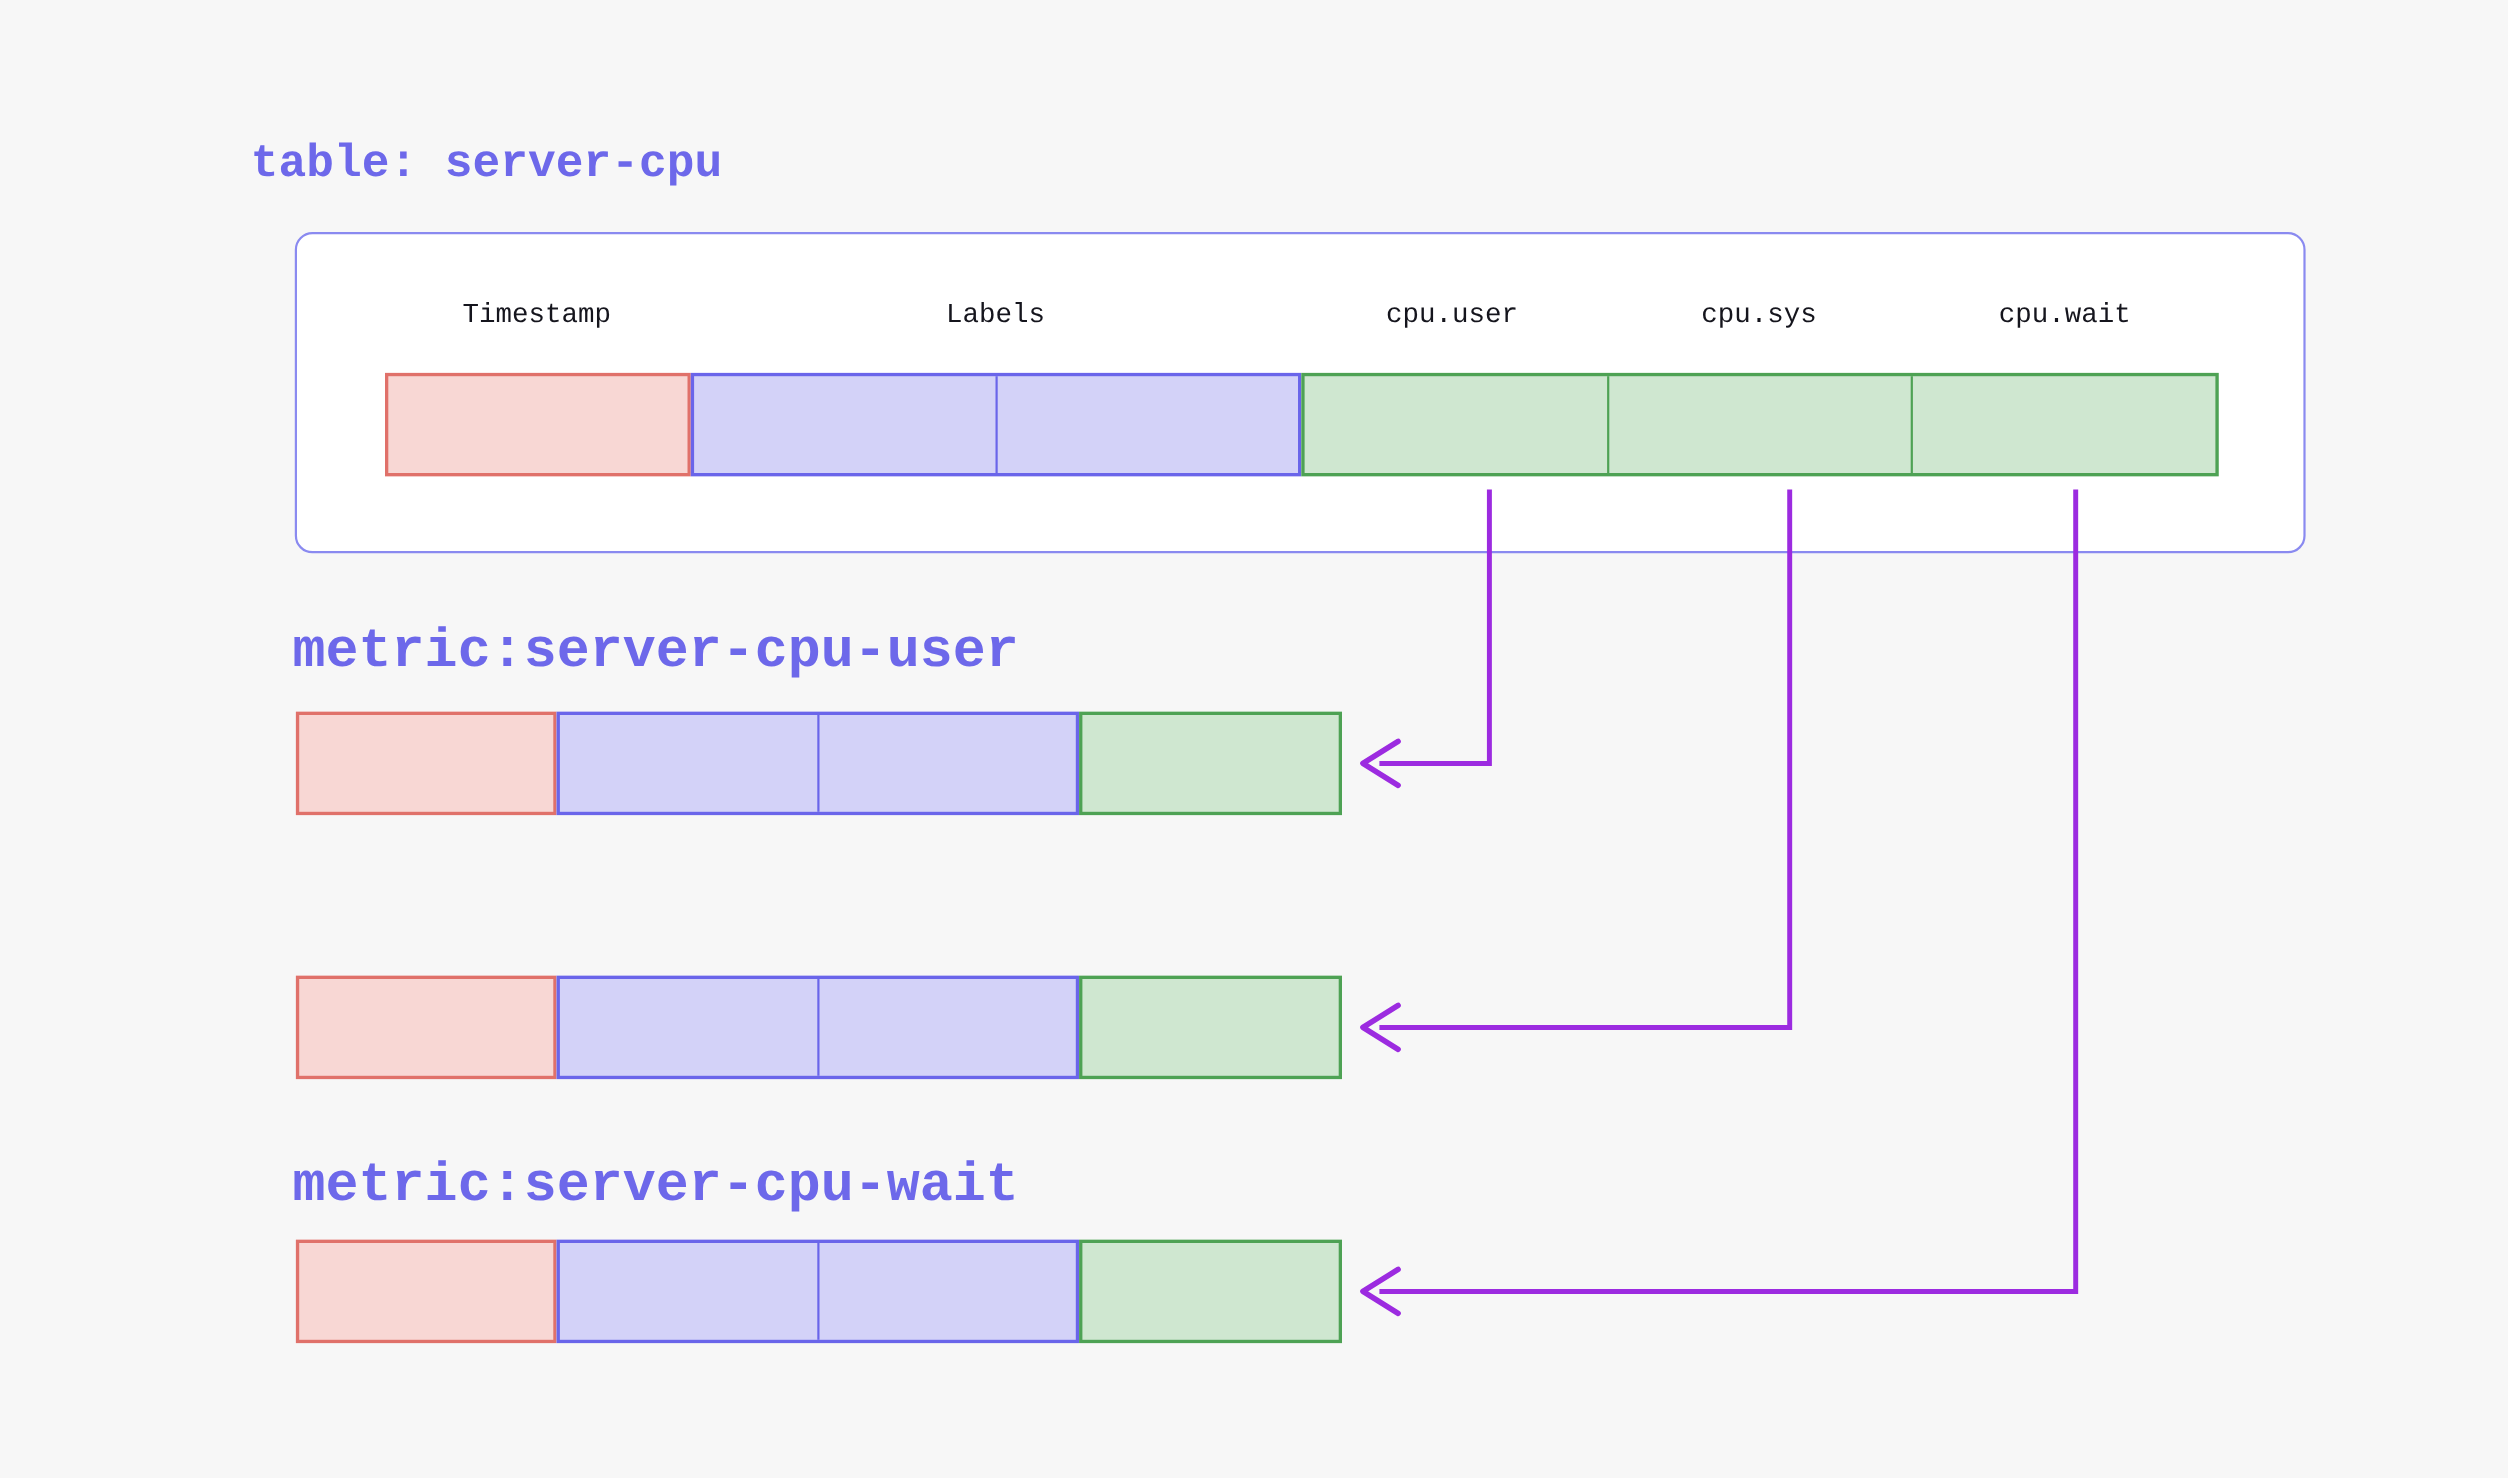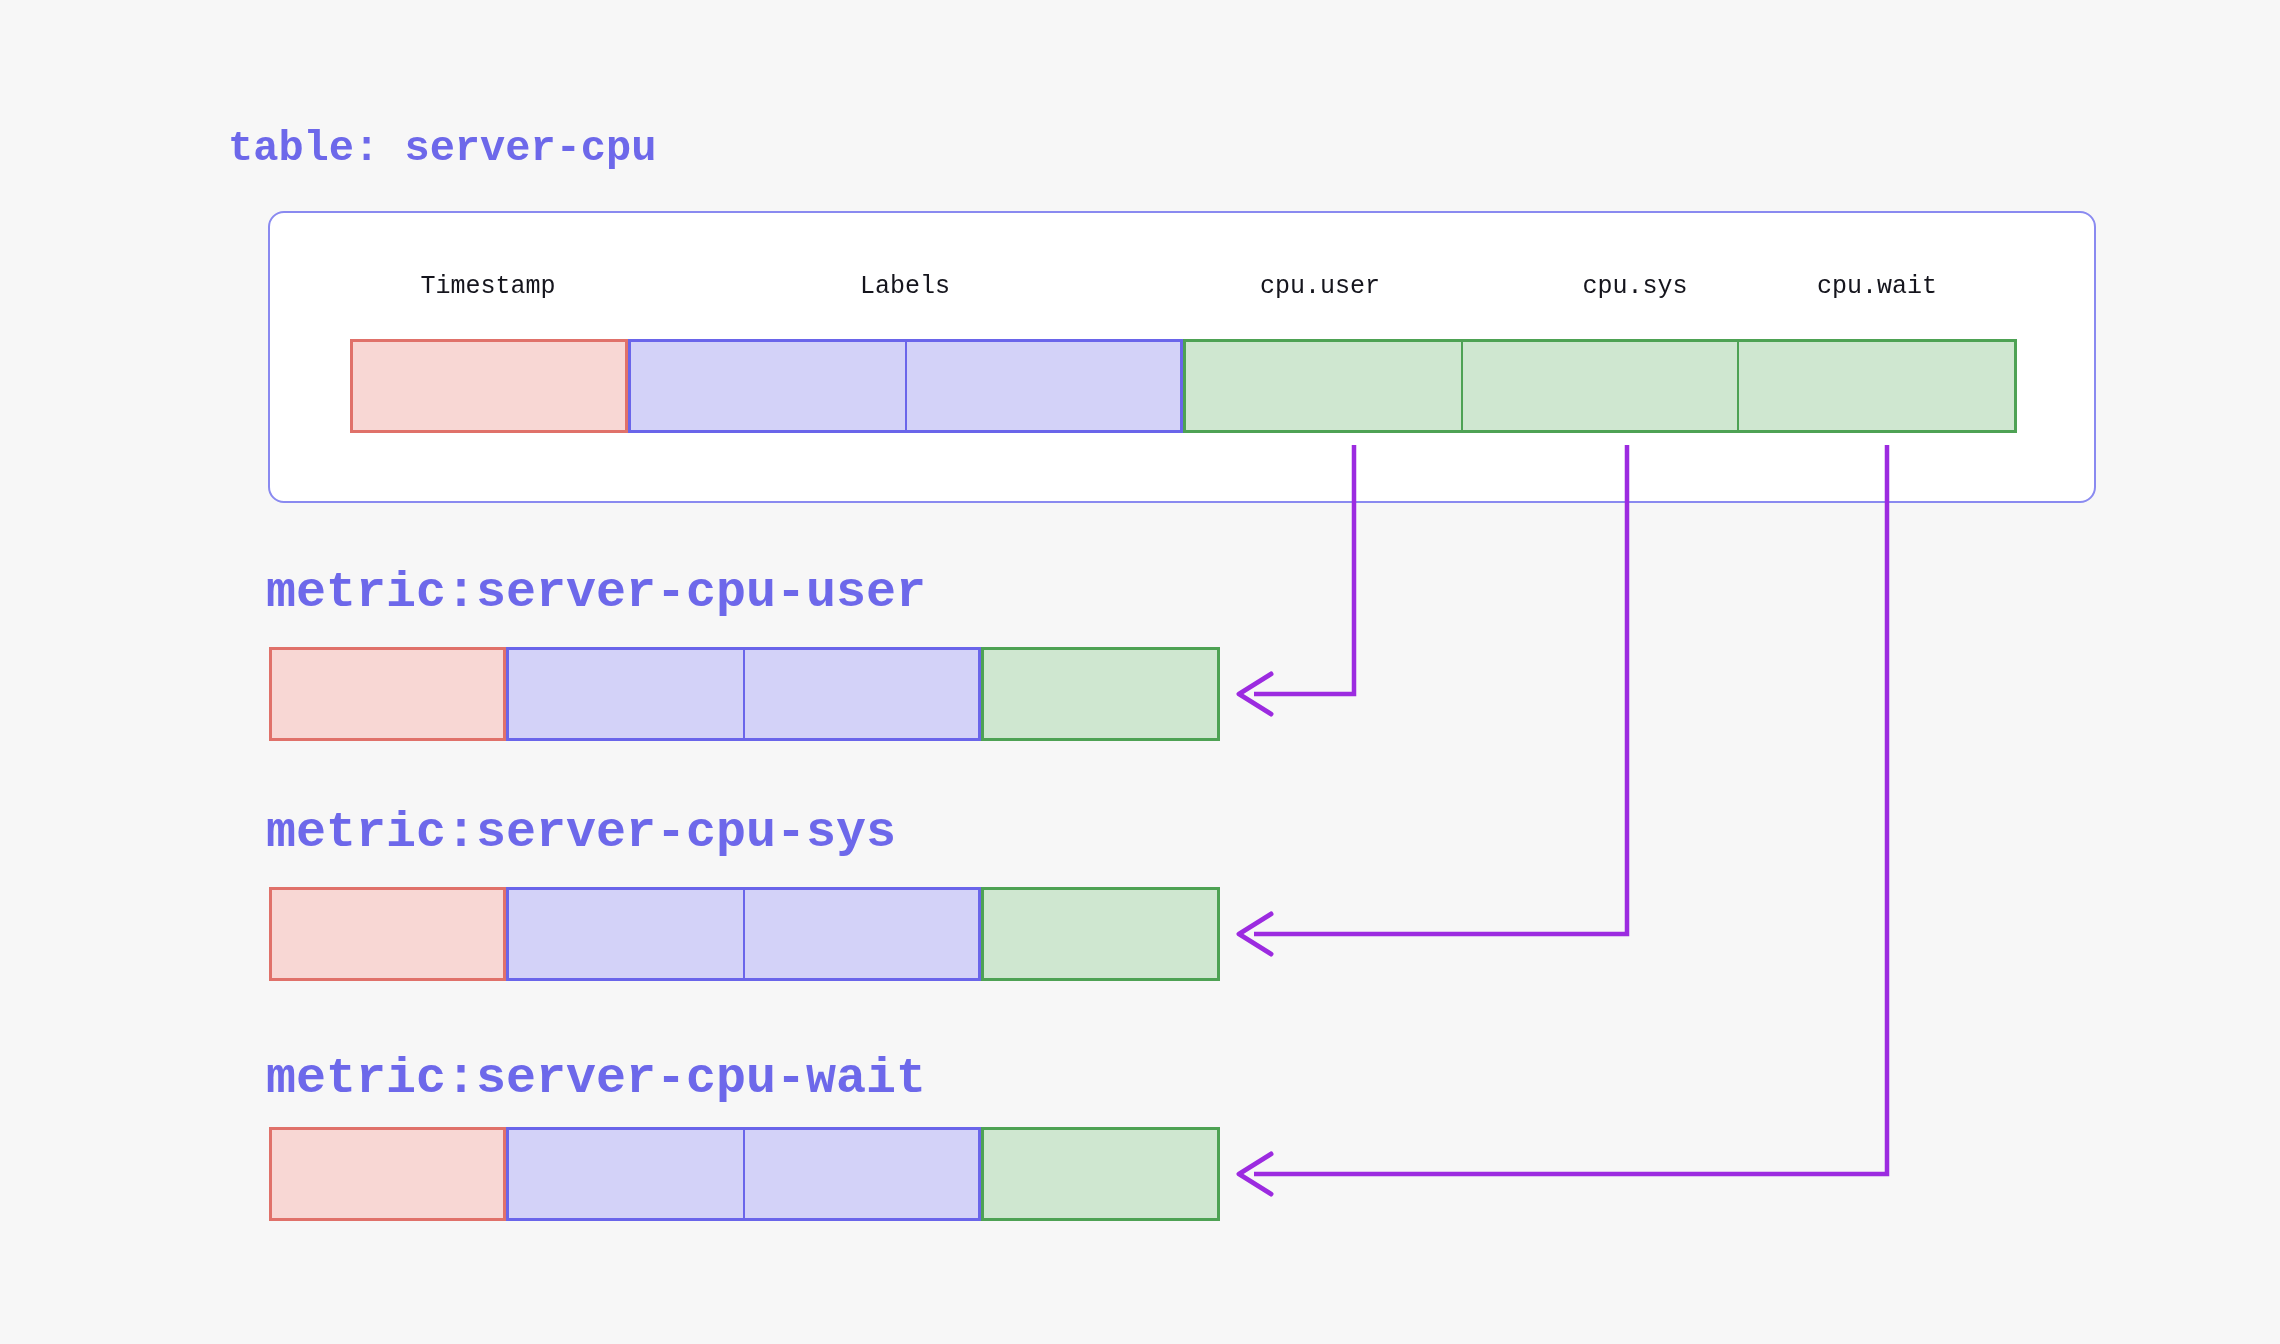--- a/index.html
+++ b/index.html
@@ -47,21 +47,21 @@
     position: absolute;
     top: 271px;
     transform: translateX(-50%);
     font-size: 25px; line-height: 32px;
     color: var(--c-header);
     white-space: pre;
   }
   .h-timestamp { left: 444px; }
   .h-labels    { left: 861px; text-align: center; }
   .h-cpu-user  { left: 1276px; }
-  .h-cpu-sys   { left: 1591px; text-align: center; }
+  .h-cpu-sys   { left: 1555px; text-align: center; }
   .h-cpu-wait  { left: 1833px; }
 
   .row {
     position: absolute;
     display: flex;
     height: 94px;
   }
   .table-row  { left: 306px; top: 339px; width: 1667px; }
   .metric-row { left: 225px; width: 951px; }
   .metric-row-1 { top: 647px; }
@@ -154,21 +154,20 @@
     </div>
     <div class="cell-group group-labels">
       <div class="cell"></div>
       <div class="cell"></div>
     </div>
     <div class="cell-group group-field">
       <div class="cell"></div>
     </div>
   </div>
 
-  <div class="metric-title metric-title-2">metric:server-cpu-sys</div>
   <div class="row metric-row metric-row-2">
     <div class="cell-group group-timestamp">
       <div class="cell"></div>
     </div>
     <div class="cell-group group-labels">
       <div class="cell"></div>
       <div class="cell"></div>
     </div>
     <div class="cell-group group-field">
       <div class="cell"></div>

